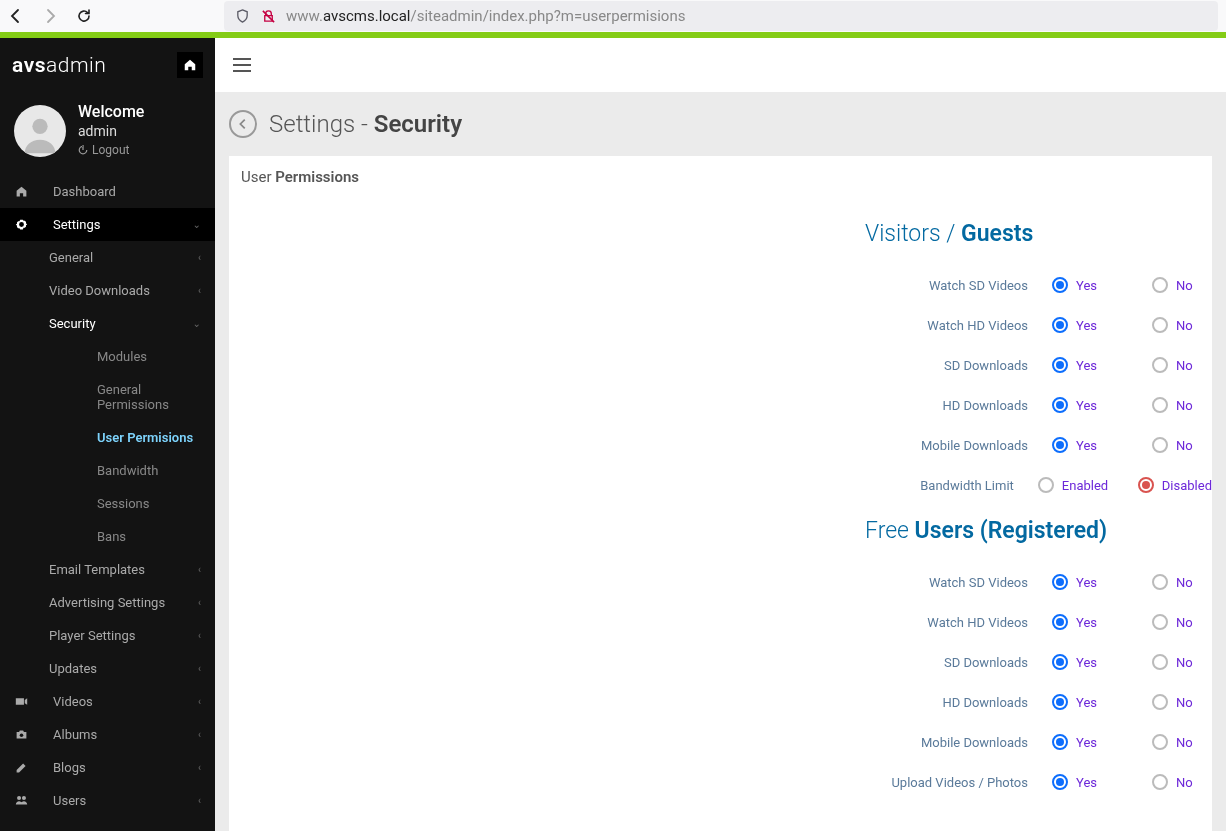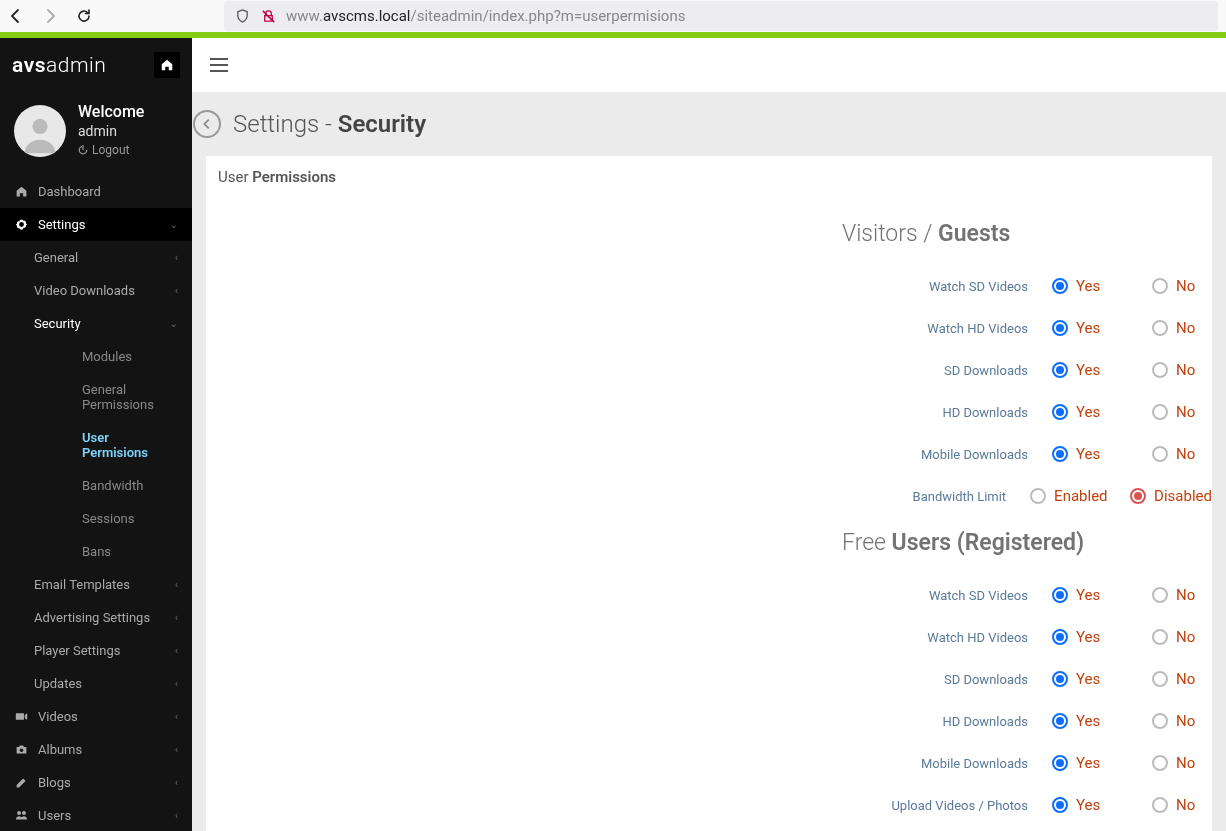--- a/index.html
+++ b/index.html
@@ -13,75 +13,75 @@
 .url-bar-area { flex: 1; display: flex; align-items: center; background: #ededf0; border-radius: 4px; height: 30px; padding: 0 10px; gap: 10px; margin-left: 120px; }
 .url-icon { width: 16px; height: 16px; color: #5b5b66; display: flex; align-items: center; justify-content: center; }
 .url-icon.red { color: #c50042; }
 .url-text { color: #888; font-size: 15px; }
 .url-text .dark { color: #222; }
 
 
 .app { display: flex; height: calc(100vh - 38px); }
 
 
-.sidebar { width: 192px; background: #131313; color: #ccc; font-size: 13px; overflow-y: auto; }
+.sidebar { width: 215px; background: #131313; color: #ccc; font-size: 13px; overflow-y: auto; }
 .sidebar-header { display: flex; align-items: center; justify-content: space-between; padding: 14px 12px; }
 .logo { color: #fff; font-size: 21px; font-weight: 300; letter-spacing: 0.5px; }
 .logo .bold { font-weight: 600; }
 .home-btn { width: 26px; height: 26px; background: #000; display: flex; align-items: center; justify-content: center; color: #fff; }
 
 .user-block { display: flex; align-items: flex-end; padding: 10px 14px 18px; gap: 12px; }
 .avatar { width: 52px; height: 52px; border-radius: 50%; background: #e8e8e8; display: flex; align-items: flex-end; justify-content: center; overflow: hidden; }
 .avatar svg { width: 46px; height: 46px; fill: #bbb; }
 .user-text { display: flex; flex-direction: column; gap: 2px; }
 .welcome { color: #fff; font-size: 16px; font-weight: 500; }
 .username { color: #ddd; font-size: 14px; }
 .logout { color: #999; font-size: 12px; display: flex; align-items: center; gap: 4px; margin-top: 2px; }
 
 .nav-item { display: flex; align-items: center; padding: 9px 14px; color: #aaa; cursor: pointer; gap: 10px; position: relative; }
 .nav-item.active { background: #000; color: #fff; }
 .nav-item .icon { width: 14px; display: flex; align-items: center; justify-content: center; }
 .nav-item .chev { position: absolute; right: 14px; font-size: 10px; color: #666; }
-.nav-item .label { color: inherit; }
+.nav-item .label { color: inherit; margin-left: 15px; }
 .nav-sub { padding-left: 34px; }
 .nav-sub .nav-item { padding-left: 0; }
 .nav-subsub .nav-item { padding-left: 48px; color: #888; }
 .nav-subsub .nav-item.active { color: #7dd3fc; font-weight: 600; background: transparent; }
 
 
 .main { flex: 1; background: #ebebeb; display: flex; flex-direction: column; min-width: 0; }
 .topbar { height: 54px; background: #fff; display: flex; align-items: center; padding: 0 18px; }
 .hamburger { width: 18px; height: 14px; display: flex; flex-direction: column; justify-content: space-between; cursor: pointer; }
 .hamburger span { height: 2px; background: #555; }
 
-.page-title-row { padding: 18px 1px; display: flex; align-items: center; gap: 12px; }
+.page-title-row { padding: 18px 14px; display: flex; align-items: center; gap: 12px; }
 .back-circle { width: 28px; height: 28px; border: 2px solid #999; border-radius: 50%; display: flex; align-items: center; justify-content: center; color: #888; cursor: pointer; }
 .page-title { font-size: 24px; font-weight: 300; color: #555; }
 .page-title .bold { font-weight: 600; color: #444; }
 
 .content-panel { background: #fff; margin: 0 14px; padding: 0; flex: 1; overflow-y: auto; }
 .panel-head { padding: 12px 12px; font-size: 15px; color: #555; }
 .panel-head .bold { font-weight: 600; }
 
 .form-area { padding: 10px 0 30px; }
-.section-title { font-size: 23px; font-weight: 300; color: #737373; padding: 12px 0 18px; }
+.section-title { font-size: 23px; font-weight: 300; color: #0369a1; padding: 12px 0 18px; }
 .section-title .bold { font-weight: 600; }
 
 .form-row { display: flex; align-items: center; padding: 12px 0; }
 .form-label { width: 872px; text-align: right; padding-right: 24px; color: #5a7a9a; font-size: 13px; }
 .section-wrap { padding-left: 636px; }
 .radio-group { display: flex; gap: 20px; align-items: center; }
 .radio-opt { display: flex; align-items: center; gap: 8px; min-width: 60px; }
 .radio-opt.wide { min-width: 80px; }
 .radio { width: 16px; height: 16px; border: 2px solid #bbb; border-radius: 50%; display: flex; align-items: center; justify-content: center; cursor: pointer; }
 .radio.checked { border-color: #0d6efd; }
 .radio.checked::after { content: ''; width: 8px; height: 8px; background: #0d6efd; border-radius: 50%; }
 .radio.checked.red { border-color: #d9534f; }
 .radio.checked.red::after { background: #d9534f; }
-.radio-label { font-size: 15px; color: #c2410c; }
+.radio-label { font-size: 13px; color: #6d28d9; }
 
 svg { display: block; }
 </style>
 </head>
 <body>
 
 <div class="browser-bar">
   <div class="nav-arrows">
     <div class="nav-arrow">
       <svg width="16" height="16" viewBox="0 0 16 16">

